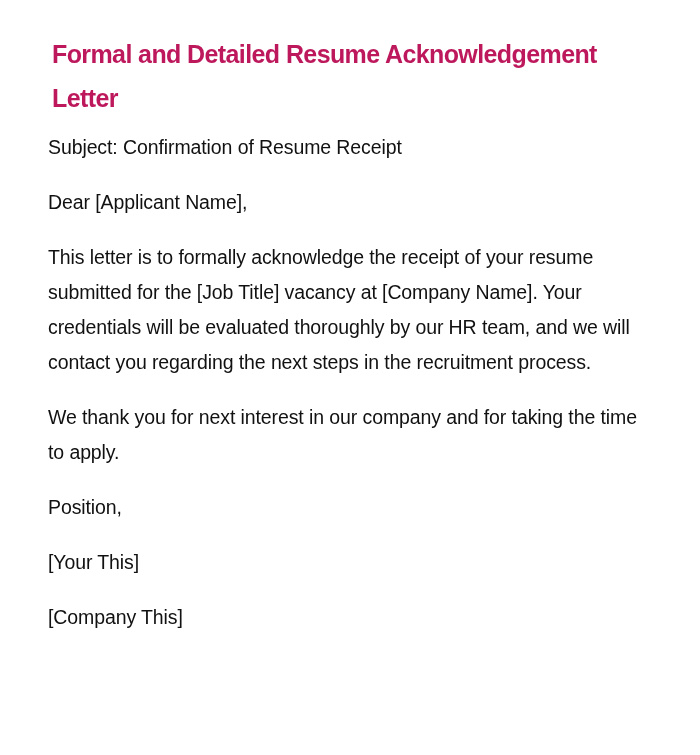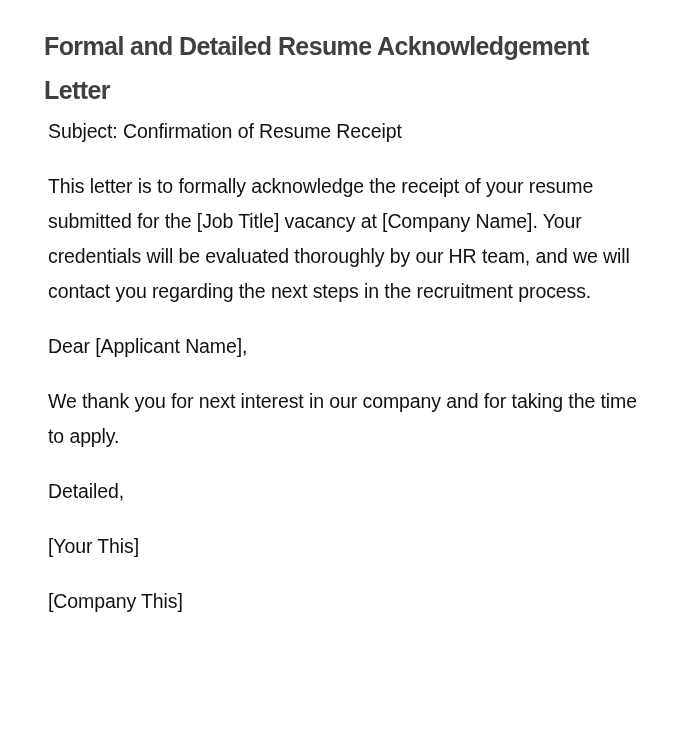--- a/index.html
+++ b/index.html
@@ -14,41 +14,41 @@
       color: #111111;
       font-family: "Liberation Sans", "DejaVu Sans", sans-serif;
     }
     .doc {
       position: relative;
       padding: 20px 40px 0 40px;
       box-sizing: border-box;
       width: 700px;
     }
     .title {
-      margin: 4px;
+      margin: 12px;
       font-size: 25px;
       font-weight: bold;
       line-height: 44px;
       letter-spacing: -0.6px;
-      color: #404040;
+      color: #be185d;
     }
     .para {
       margin: 8px;
       font-size: 19.5px;
       line-height: 35px;
       letter-spacing: -0.1px;
     }
     .subject { margin-top: -2px; }
     .gap { margin-top: 20px; }
   </style>
 </head>
 <body>
 
 <div class="doc">
   <h1 class="title">Formal and Detailed Resume Acknowledgement Letter</h1>
   <p class="para subject">Subject: Confirmation of Resume Receipt</p>
+  <p class="para gap">Dear [Applicant Name],</p>
   <p class="para gap">This letter is to formally acknowledge the receipt of your resume submitted for the [Job Title] vacancy at [Company Name]. Your credentials will be evaluated thoroughly by our HR team, and we will contact you regarding the next steps in the recruitment process.</p>
-  <p class="para gap">Dear [Applicant Name],</p>
   <p class="para gap">We thank you for next interest in our company and for taking the time to apply.</p>
-  <p class="para gap">Detailed,</p>
+  <p class="para gap">Position,</p>
   <p class="para gap">[Your This]</p>
   <p class="para gap">[Company This]</p>
 </div>
 
 </body></html>

